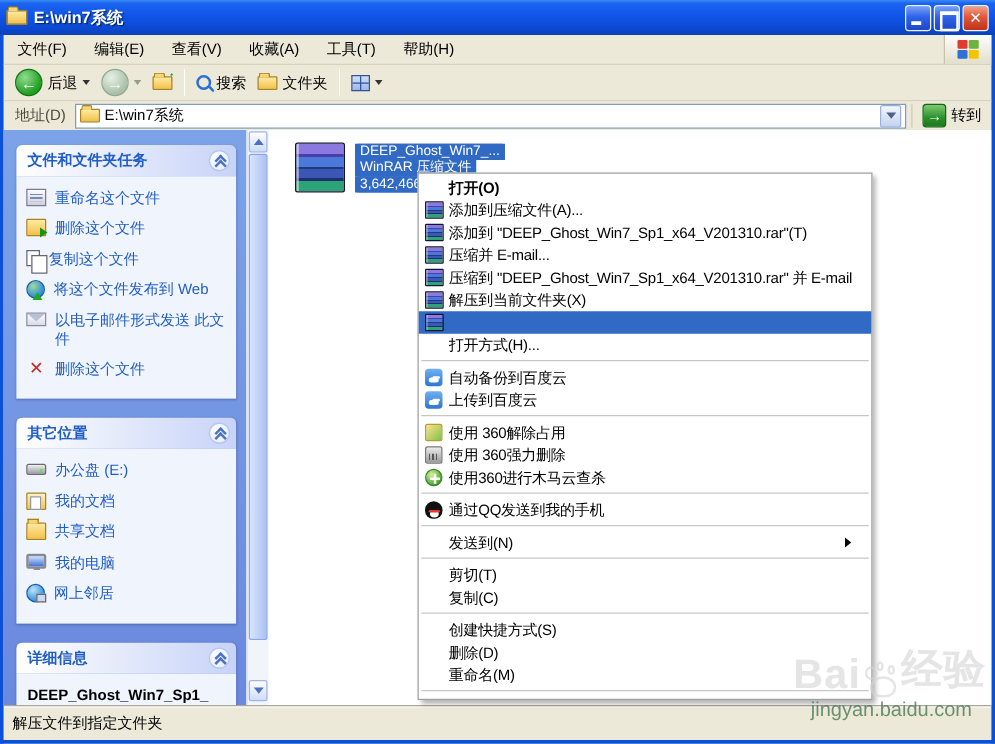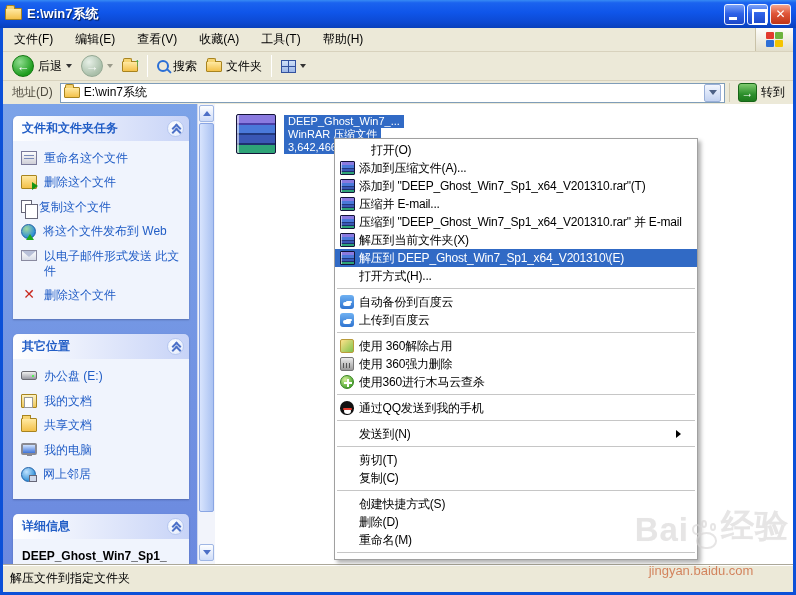--- a/index.html
+++ b/index.html
@@ -136,21 +136,21 @@
 
   
   .context-menu {
     position:absolute; left:331px; top:138px; width:364px; z-index:40;
     background:#fff; border:1px solid #a0a0a0; box-shadow:3px 3px 4px rgba(0,0,0,.3);
     padding:2px 0; font-size:12px;
   }
   .cm-item { height:18px; display:flex; align-items:center; padding:0 16px 0 3px; white-space:nowrap; overflow:hidden; cursor:default; }
   .cm-ic { width:18px; display:flex; align-items:center; justify-content:center; flex:none; margin-right:3px; }
   .cm-label { letter-spacing:-0.2px; }
-  .cm-bold .cm-label { font-weight:normal;margin-left:12px; }
+  .cm-bold .cm-label { font-weight:bold; }
   .cm-hl { background:#316ac5; color:#fff; }
   .cm-sep { height:1px; background:#c6c6c6; margin:3px 2px 4px 2px; }
   .cm-sub-arrow { margin-left:auto; width:0; height:0; border-top:4px solid transparent; border-bottom:4px solid transparent; border-left:5px solid #000; }
 
   .winrar-sm { width:15px; height:14px; border:1px solid #14143a; border-radius:1px;
     background:linear-gradient(180deg,#8a7ae0 0 22%,#4a3fa8 22% 29%,#4a79da 29% 48%,#22397f 48% 55%,#3a57b5 55% 73%,#1e2f6e 73% 80%,#2ea377 80% 100%);
     box-shadow:inset 1px 0 0 rgba(255,255,255,.55); }
   .baidu-ic { width:14px; height:14px; border-radius:3px; background:linear-gradient(#6fb1f2,#2f74d0); position:relative; }
   .baidu-ic::after { content:""; position:absolute; left:3px; bottom:3px; width:8px; height:4px; background:#fff; border-radius:4px; box-shadow:2px -2px 0 -1px #fff; }
   .unlock360-ic { width:14px; height:14px; border-radius:2px; background:linear-gradient(135deg,#ffe28a,#7fc24d); border:1px solid #b99b3a; }
@@ -167,21 +167,21 @@
   .statusbar { position:absolute; left:0; right:0; bottom:0; height:28px; background:#ece9d8; border-top:1px solid #aca899; box-shadow:inset 0 1px 0 #fff; font-size:12px; display:flex; align-items:center; padding:0 7px; }
 
   
   .watermark { position:absolute; right:4px; bottom:14px; z-index:60; color:#cfcfcf; opacity:.6; text-align:left; pointer-events:none; }
   .wm-row1 { font-size:33px; font-weight:bold; letter-spacing:1px; display:flex; align-items:flex-end; gap:2px; color:#d6d4d4; text-shadow:0 0 1px #eee; }
   .wm-paw { position:relative; width:26px; height:26px; margin:0 1px; }
   .wm-paw::before { content:""; position:absolute; left:4px; bottom:0; width:17px; height:13px; border:2px solid #d6d4d4; border-radius:50% 50% 45% 45%; }
   .wm-paw::after { content:""; position:absolute; left:0; top:1px; width:6px; height:7px; border:2px solid #d6d4d4; border-radius:50%; box-shadow:9px -2px 0 -1px #fff0, 8px -3px 0 0 transparent; }
   .wm-toe1,.wm-toe2 { position:absolute; width:6px; height:8px; border:2px solid #d6d4d4; border-radius:50%; }
   .wm-toe1 { left:9px; top:-3px; } .wm-toe2 { left:18px; top:0; }
-  .wm-row2 { font-size:13px; color:#c2410c; margin-top:14px; padding-left:14px; }
+  .wm-row2 { font-size:16px; color:#14532d; margin-top:2px; padding-left:14px; }
 </style>
 </head>
 <body>
 
 <div class="window">
 
   <div class="titlebar">
     <span class="folder-open"></span>
     <span class="title-text">E:\win7系统</span>
     <div class="win-controls">
@@ -391,21 +391,20 @@
     <div class="cm-item">
       <span class="cm-ic">
           <span class="winrar-sm"></span>
         </span>
       <span class="cm-label">解压到当前文件夹(X)</span>
     </div>
     <div class="cm-item cm-hl">
       <span class="cm-ic">
           <span class="winrar-sm"></span>
         </span>
-      <span class="cm-label">解压到 DEEP_Ghost_Win7_Sp1_x64_V201310\(E)</span>
     </div>
     <div class="cm-item">
       <span class="cm-ic"></span>
       <span class="cm-label">打开方式(H)...</span>
     </div>
     <div class="cm-sep"></div>
     <div class="cm-item">
       <span class="cm-ic">
           <span class="baidu-ic"></span>
         </span>

